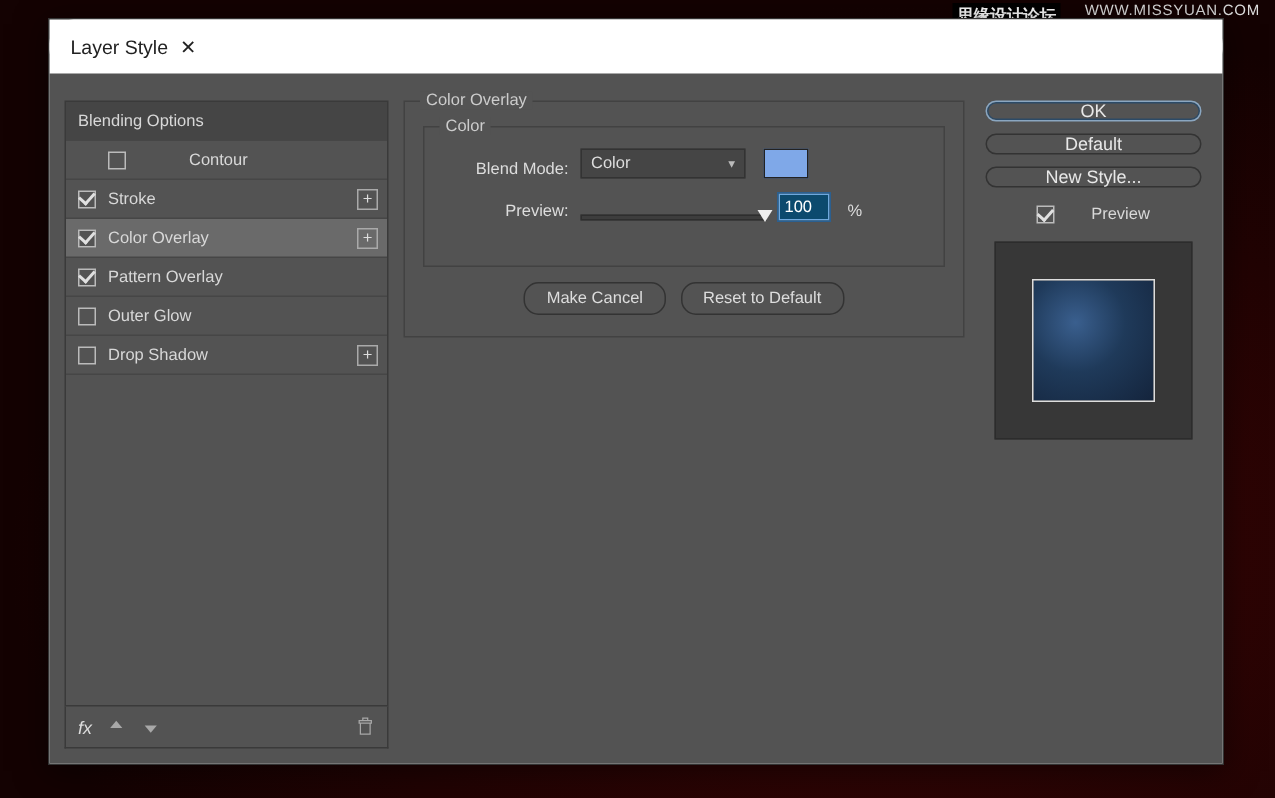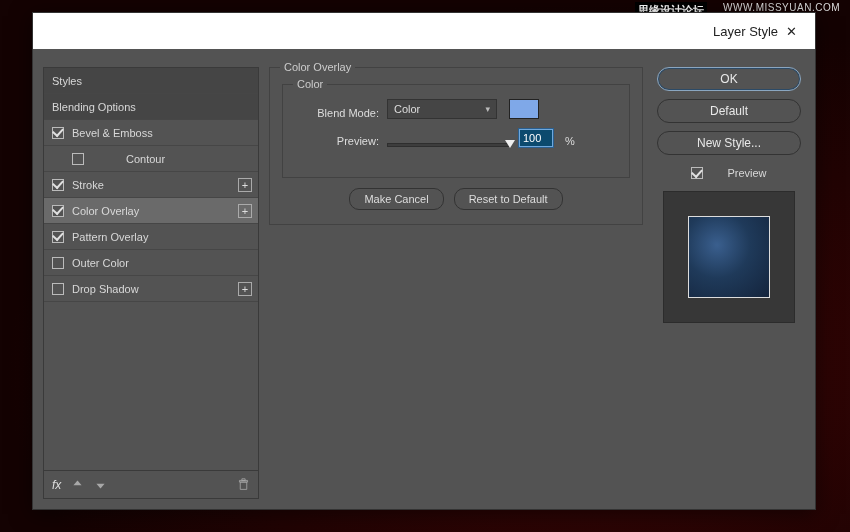--- a/index.html
+++ b/index.html
@@ -8,21 +8,21 @@
   .watermark { position:absolute; top:2px; right:10px; font-size:11px; color:#fff; display:flex; gap:16px; align-items:flex-start;}
   .watermark .cn { background:#000; color:#fff; padding:1px 3px; font-weight:bold; }
   .watermark .en { color:#ddd; font-size:10px; letter-spacing:0.5px;}
   .dialog {
     position: absolute; left: 32px; top: 12px; width: 784px; height: 498px;
     background: #fff; border: 1px solid #333; box-shadow: 0 4px 20px rgba(0,0,0,0.5);
     display: flex; flex-direction: column;
   }
   .titlebar {
     height: 36px; background: #fff; display: flex; align-items: center;
-    justify-content: flex-end; padding: 0 10px 0 14px; border-bottom: 0; border-radius: 16px;
+    justify-content: flex-start; padding: 0 10px 0 14px; border-bottom: 0; border-radius: 16px;
   }
   .titlebar span { font-size: 13px; color: #222; }
   .close-x { font-size: 16px; color: #222; cursor: pointer; padding: 4px 8px; font-family: Arial; }
   .body {
     flex: 1; background: #535353; display: flex; gap: 10px; padding: 0 10px 10px 10px;
     color: #d8d8d8; font-size: 11px;
   }
   .styles-panel {
     width: 216px; background: #535353; display:flex; flex-direction:column; margin-top:18px;
   }
@@ -70,21 +70,21 @@
   .slider-thumb { position:absolute; right:-5px; top:-4px; width:0; height:0; border-left:5px solid transparent; border-right:5px solid transparent; border-top:8px solid #eee; }
   .num-input { width:34px; height:18px; background:#0c4a6e; border:1px solid #6fa8dc; outline:1px solid #2b5f8f; color:#fff; font-size:11px; text-align:left; padding:0 3px; }
   .pct { color:#ddd; margin-left:4px; }
   .btn-row { display:flex; gap:10px; justify-content:center; margin-top:10px; }
   .btn-sm {
     background:#535353; border:1px solid #333; height:22px; padding:0 14px; color:#ddd;
     display:flex; align-items:center; border-radius:10px; font-size:11px; cursor:pointer;
   }
   .right-panel { width:152px; padding-top:18px; display:flex; flex-direction:column; align-items:center; gap:8px; }
   .big-btn {
-    width:144px; height:24px; border:1px solid #333; background:#535353; border-radius:12px;
+    width:144px; height:14px; border:1px solid #333; background:#535353; border-radius:12px;
     color:#e8e8e8; display:flex; align-items:center; justify-content:center; font-size:12px; cursor:pointer;
   }
   .big-btn.primary { border:1px solid #8aa6c0; box-shadow: 0 0 0 1px #2c4a66 inset; }
   .preview-row { display:flex; align-items:center; gap:16px; margin-top:4px; }
   .preview-box {
     width:132px; height:132px; background:#373737; margin-top:4px; display:flex; align-items:center; justify-content:center;
     border:1px solid #2c2c2c;
   }
   .preview-img {
     width:82px; height:82px; border:1px solid #ddd;
@@ -104,51 +104,44 @@
 <div class="dialog">
   <div class="titlebar">
     <span>Layer Style</span>
     <span class="close-x">✕</span>
   </div>
   <div class="body">
 
     <div class="styles-panel">
       <div class="styles-list">
         <div class="style-row header">
-          <span>Styles</span>
-        </div>
-        <div class="style-row header">
           <span>Blending Options</span>
         </div>
 
-        <div class="style-row">
-          <span class="cb checked"></span>
-          <span>Bevel &amp; Emboss</span>
-        </div>
         <div class="style-row sub">
           <span class="cb"></span>
           <span>Contour</span>
         </div>
         <div class="style-row">
           <span class="cb checked"></span>
           <span>Stroke</span>
           <span class="plus">+</span>
         </div>
         <div class="style-row selected">
           <span class="cb checked"></span>
           <span>Color Overlay</span>
           <span class="plus">+</span>
         </div>
         <div class="style-row">
           <span class="cb checked"></span>
           <span>Pattern Overlay</span>
         </div>
         <div class="style-row">
           <span class="cb"></span>
-          <span>Outer Color</span>
+          <span>Outer Glow</span>
         </div>
         <div class="style-row">
           <span class="cb"></span>
           <span>Drop Shadow</span>
           <span class="plus">+</span>
         </div>
       </div>
       <div class="styles-footer">
         <span class="fx">fx</span>
         <svg class="icon arrow-up" viewBox="0 0 16 16">

